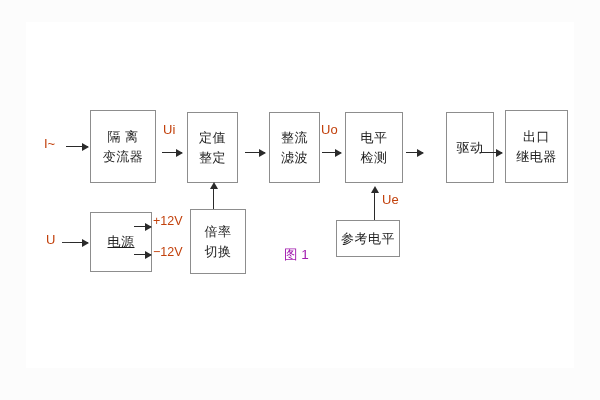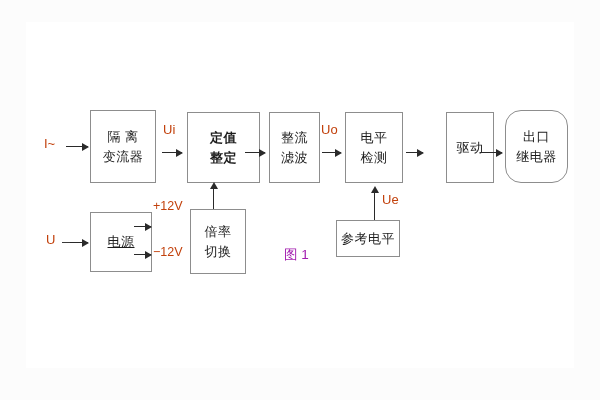--- a/index.html
+++ b/index.html
@@ -105,21 +105,21 @@
   <div class="harrow" style="left:66px; top:146px; width:22px;"></div>
 
   <div class="box" style="left:90px; top:110px; width:66px; height:73px;">
     <span class="ln">隔 离</span>
     <span class="ln">变流器</span>
   </div>
 
   <div class="lbl" style="left:163px; top:122px;">Ui</div>
   <div class="harrow" style="left:162px; top:152px; width:20px;"></div>
 
-  <div class="box" style="left:187px; top:112px; width:73px; height:71px;font-weight:bold;">
+  <div class="box" style="left:187px; top:112px; width:51px; height:71px;">
     <span class="ln">定值</span>
     <span class="ln">整定</span>
   </div>
 
   <div class="harrow" style="left:245px; top:152px; width:20px;"></div>
 
   <div class="box" style="left:269px; top:112px; width:51px; height:71px;align-items:center;">
     <span class="ln">整流</span>
     <span class="ln">滤波</span>
   </div>
@@ -133,35 +133,35 @@
   </div>
 
   <div class="harrow" style="left:406px; top:152px; width:17px;"></div>
 
   <div class="box one-line" style="left:446px; top:112px; width:48px; height:71px;">
     <span class="ln">驱动</span>
   </div>
 
   <div class="harrow" style="left:480px; top:152px; width:22px;"></div>
 
-  <div class="box" style="left:505px; top:110px; width:63px; height:73px;border-radius:16px;">
+  <div class="box" style="left:505px; top:110px; width:63px; height:73px;">
     <span class="ln">出口</span>
     <span class="ln">继电器</span>
   </div>
 
   <div class="lbl" style="left:46px; top:232px;">U</div>
   <div class="leadline" style="left:62px; top:242px; width:12px;"></div>
   <div class="harrow" style="left:70px; top:242px; width:18px;"></div>
 
   <div class="box one-line" style="left:90px; top:212px; width:62px; height:60px;text-decoration:underline;">
     <span class="ln">电源</span>
   </div>
 
   <div class="harrow" style="left:134px; top:226px; width:17px;"></div>
-  <div class="lbl small" style="left:153px; top:199px;">+12V</div>
+  <div class="lbl small" style="left:153px; top:214px;">+12V</div>
 
   <div class="harrow" style="left:134px; top:254px; width:17px;"></div>
   <div class="lbl small" style="left:153px; top:245px;">−12V</div>
 
   <div class="box" style="left:190px; top:209px; width:56px; height:65px;">
     <span class="ln">倍率</span>
     <span class="ln">切换</span>
   </div>
 
   <div class="varrow" style="left:213px; top:188px; height:21px;"></div>

